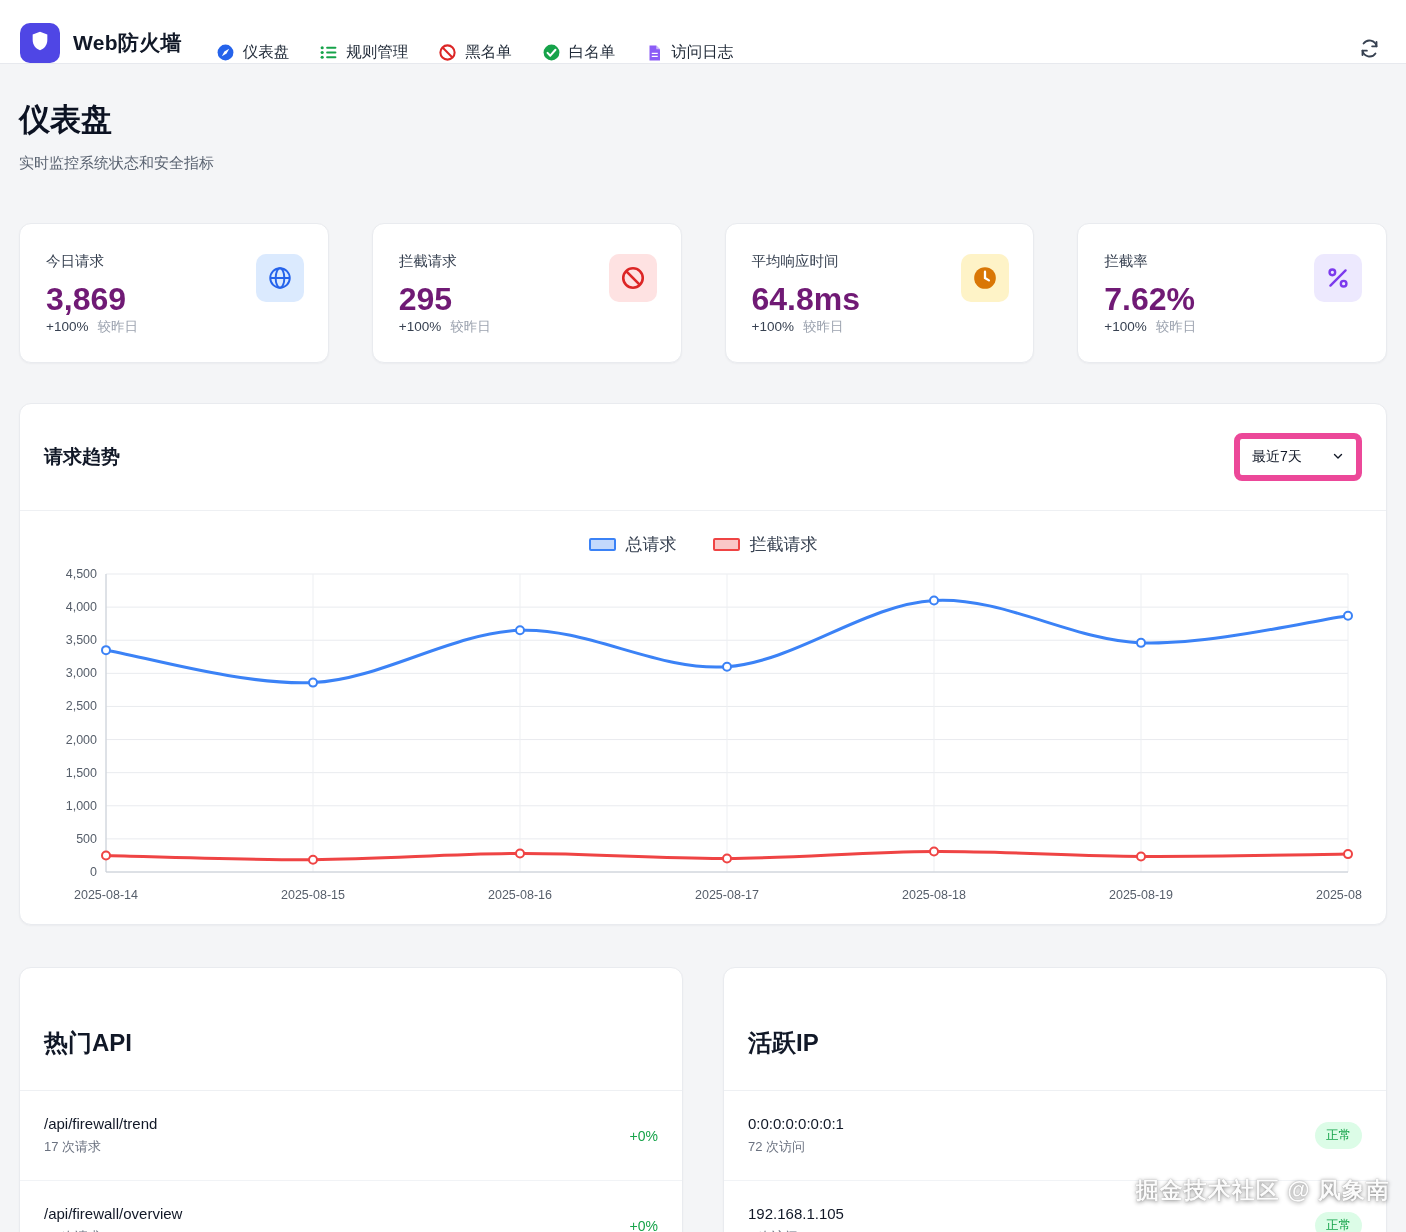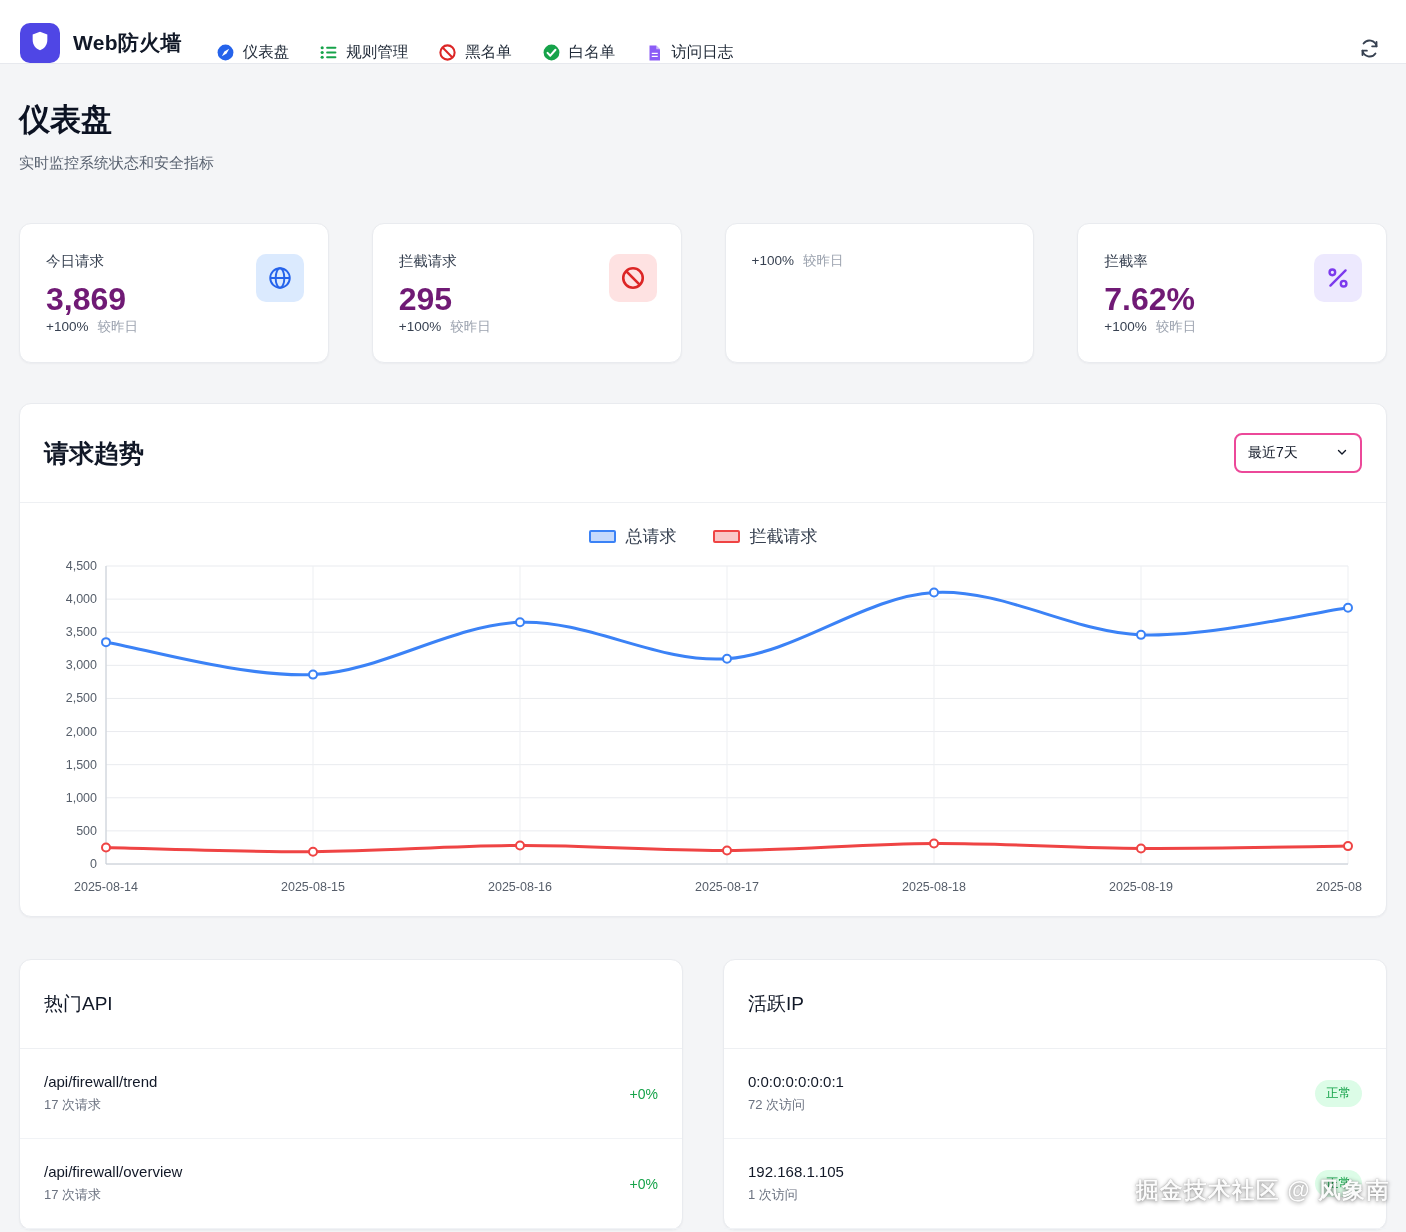--- a/index.html
+++ b/index.html
@@ -45,36 +45,36 @@
   .chip { width: 48px; height: 48px; border-radius: 10px; display: flex; align-items: center; justify-content: center; margin-top: 2px; }
   .stat-change { font-size: 13.5px; color: #374151; font-weight: 500; }
   .stat-change .vs { color: #9ca3af; margin-left: 9px; font-weight: normal; }
 
   
   .chart-card { margin-top: 40px; }
   .chart-header {
     display: flex; justify-content: space-between; align-items: center;
     padding: 29px 24px; border-bottom: 1px solid #eef0f3;
   }
-  .chart-title { font-size: 25px; font-weight: bold; }
+  .chart-title { font-size: 19px; font-weight: bold; }
   .range-select {
     display: flex; align-items: center; justify-content: space-between;
-    width: 128px; border: 2px solid #ec4899; border-radius: 8px;
+    width: 128px; border: 6px solid #ec4899; border-radius: 8px;
     padding: 9px 12px; font-size: 14px; background: #fff; cursor: pointer;
   }
   .chart-body { padding: 14px 24px 16px 24px; }
   .legend { display: flex; justify-content: center; gap: 36px; margin: 8px 0 4px 0; }
   .legend-item { display: flex; align-items: center; gap: 10px; font-size: 17px; color: #374151; cursor: pointer; }
   .swatch { width: 27px; height: 13px; border: 2px solid #999; border-radius: 2px; }
   .chart-svg { width: 100%; height: 348px; display: block; }
 
   
   .bottom-grid { display: grid; grid-template-columns: 1fr 1fr; gap: 40px; margin-top: 42px; }
   .panel-header { padding: 31px 24px; border-bottom: 1px solid #eef0f3; }
-  .panel-title { font-size: 19px; font-weight: normal; }
+  .panel-title { font-size: 24px; font-weight: bold; margin-top: 28px; }
   .list-item {
     display: flex; justify-content: space-between; align-items: center;
     padding: 24px 24px; border-bottom: 1px solid #f1f3f6;
   }
   .item-name { font-size: 15px; color: #111827; }
   .item-sub { font-size: 13px; color: #6b7280; margin-top: 6px; }
   .pct { color: #16a34a; font-size: 14px; font-weight: 500; }
   .badge {
     background: #dcfce7; color: #16a34a; font-size: 12.5px;
     padding: 5px 11px; border-radius: 999px; white-space: nowrap;
@@ -210,20 +210,32 @@
               <line x1="5.7" y1="5.7" x2="18.3" y2="18.3"></line>
             </svg>
         </div>
       </div>
       <div class="stat-change">
         <span>+100%</span><span class="vs">较昨日</span>
       </div>
     </div>
 
     <div class="card stat-card">
+      <div class="stat-top">
+        <div>
+          <div class="stat-label">平均响应时间</div>
+          <div class="stat-value">64.8ms</div>
+        </div>
+        <div class="chip" style="background: rgb(254, 243, 199); color: rgb(217, 119, 6);">
+          <svg viewBox="0 0 24 24" width="26" height="26">
+              <circle cx="12" cy="12" r="10" fill="currentColor"></circle>
+              <path d="M12 6.2 V12 L15.6 14.2" stroke="#fff" stroke-width="2.1" fill="none" stroke-linecap="round"></path>
+            </svg>
+        </div>
+      </div>
       <div class="stat-change">
         <span>+100%</span><span class="vs">较昨日</span>
       </div>
     </div>
 
     <div class="card stat-card">
       <div class="stat-top">
         <div>
           <div class="stat-label">拦截率</div>
           <div class="stat-value">7.62%</div>

